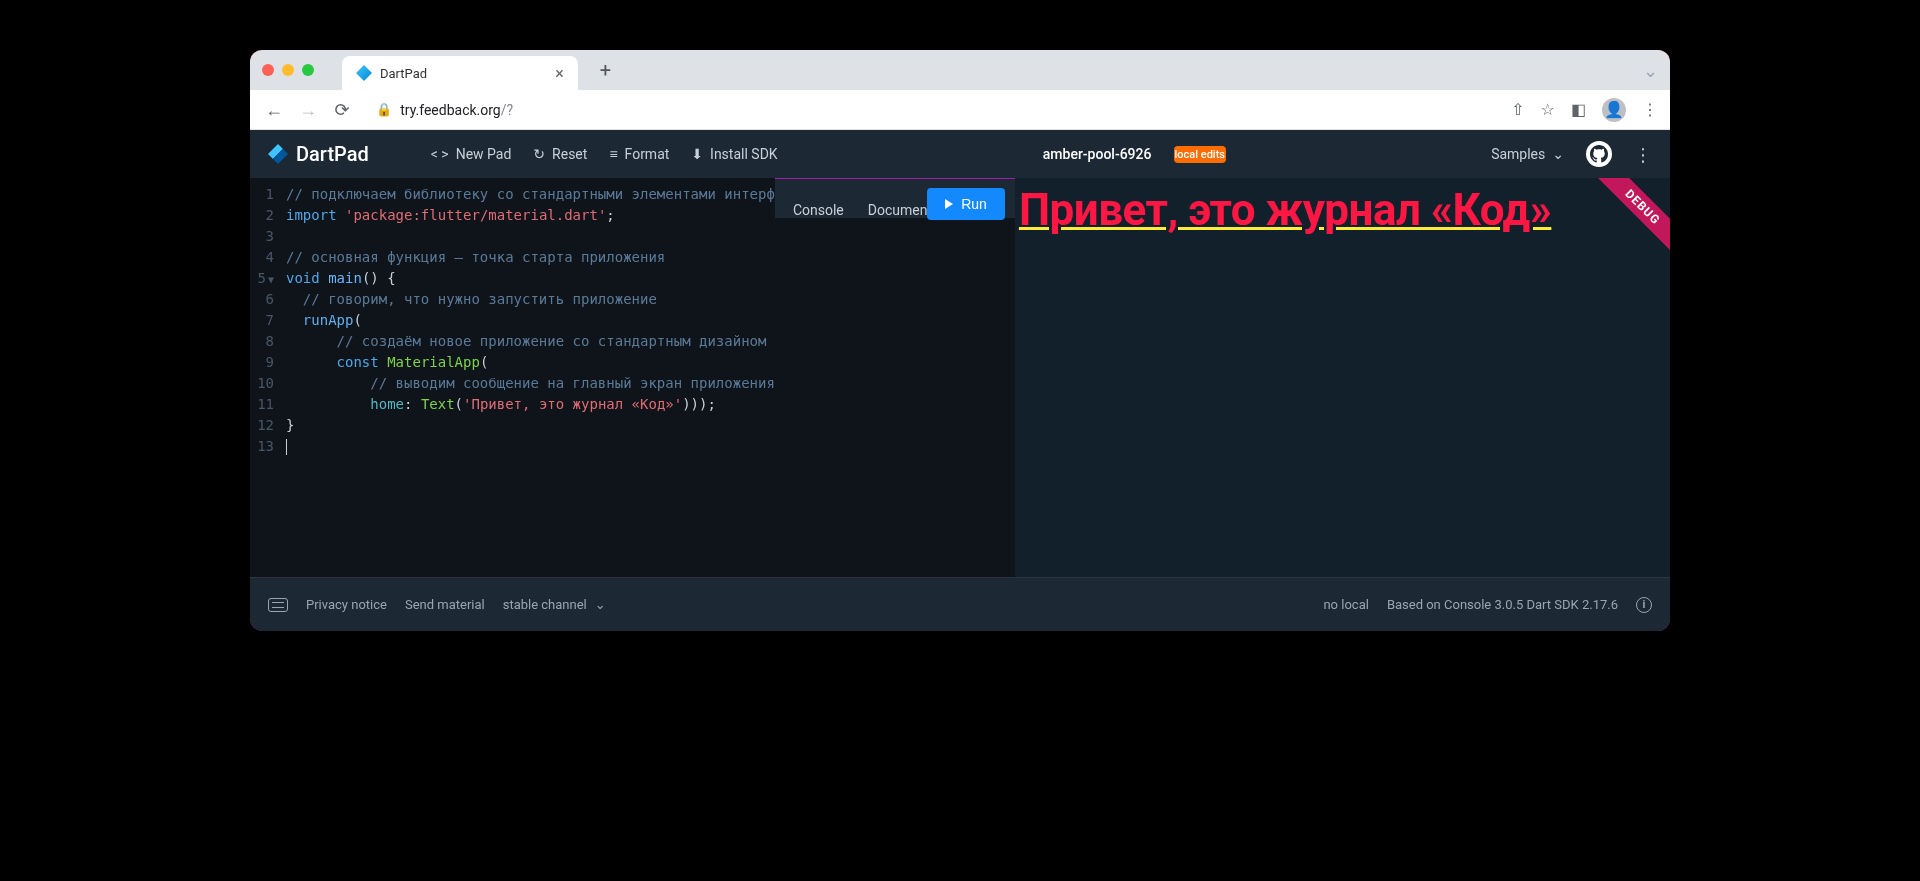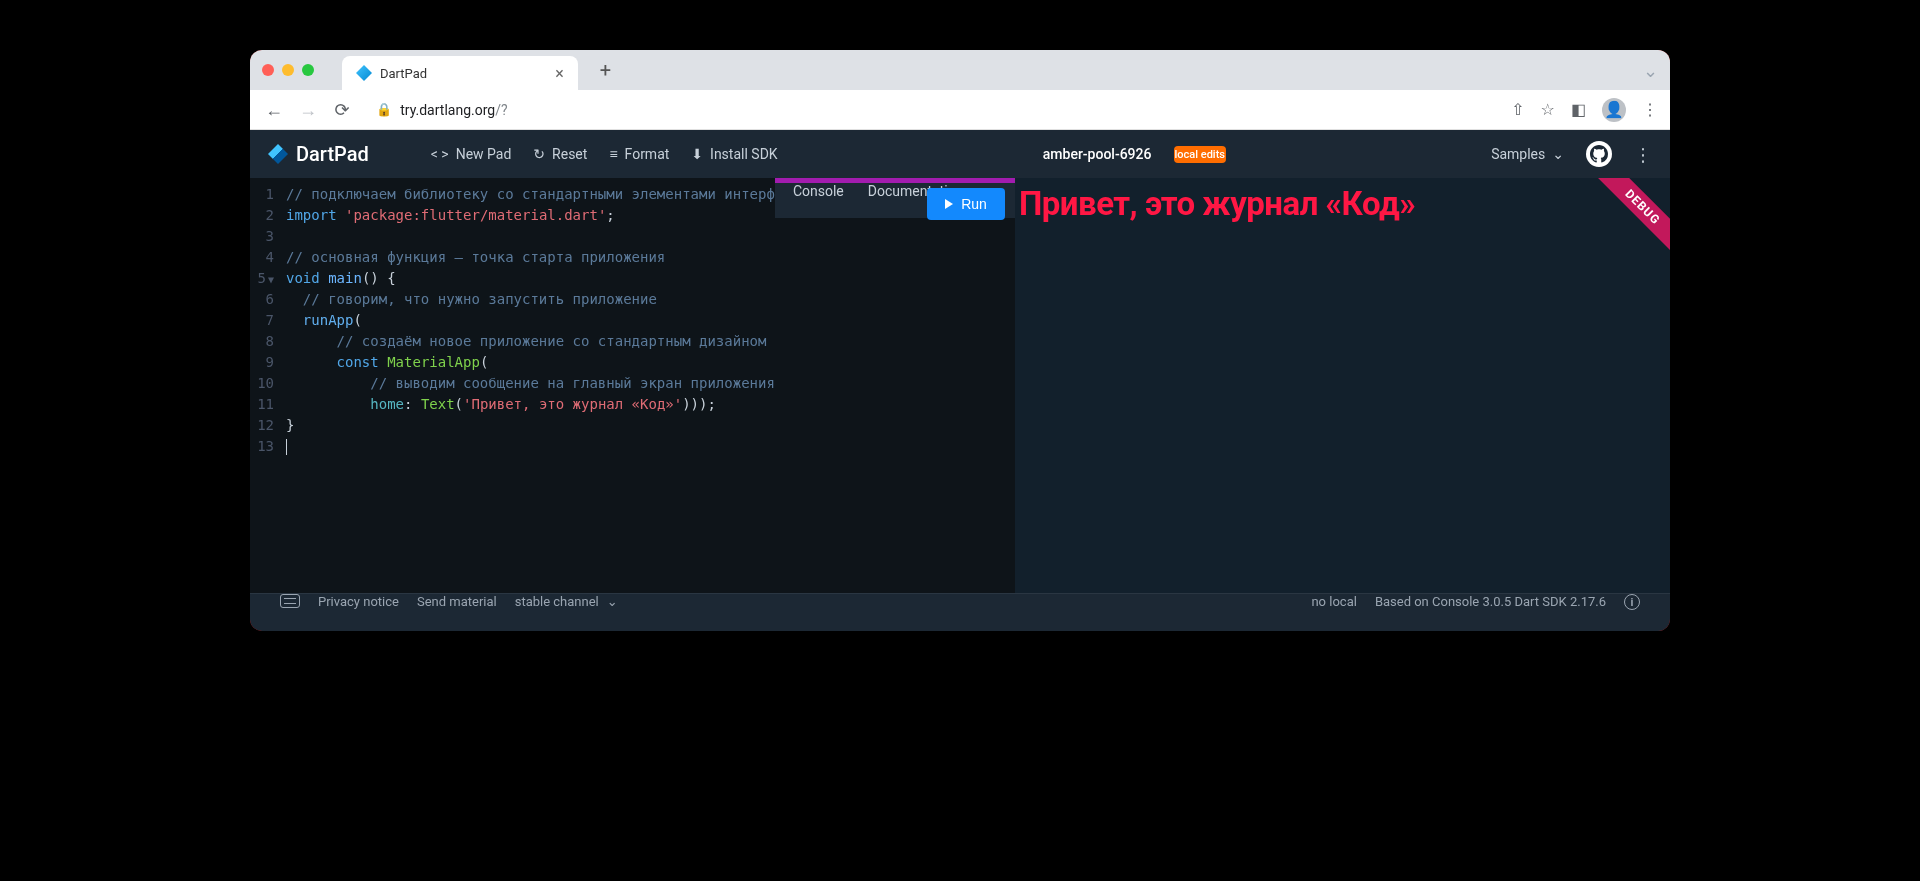--- a/index.html
+++ b/index.html
@@ -43,26 +43,26 @@
 .c-kw{color:#51a7e8}
 .c-fn{color:#6cb6ff}
 .c-type{color:#7fd14c}
 .c-str{color:#e06c75}
 .c-call{color:#61afef}
 .c-prop{color:#56b6c2}
 .cursor{display:inline-block;width:1px;height:16px;background:#c7d0d9;vertical-align:middle}
 .run-btn{position:absolute;top:10px;right:10px;background:#1389fd;color:#fff;border:none;padding:8px 18px;border-radius:4px;font-size:14px;display:flex;align-items:center;gap:8px;cursor:pointer;font-weight:500;z-index:5}
 .run-btn .tri{width:0;height:0;border-left:8px solid #fff;border-top:5px solid transparent;border-bottom:5px solid transparent}
 .output{flex:1;background:#12202c;position:relative;overflow:hidden}
-.output-text{color:#ff1744;font-size:33px;font-weight:700;text-decoration-color:#ffeb3b;text-decoration-thickness:3px;text-underline-offset:2px;padding:6px 4px;letter-spacing:-0.5px;white-space:nowrap}
+.output-text{color:#ff1744;font-size:44px;font-weight:700;text-decoration:underline;text-decoration-color:#ffeb3b;text-decoration-thickness:3px;text-underline-offset:2px;padding:6px 4px;letter-spacing:-0.5px;white-space:nowrap}
 .debug-ribbon{position:absolute;top:18px;right:-34px;background:#c2185b;color:#fff;font-size:12px;font-weight:700;padding:4px 40px;transform:rotate(45deg);letter-spacing:1px}
-.tabs-row{height:40px;background:#1c2834;border-top:5px solid #a21caf;display:flex;align-items:flex-start;padding:0 18px;gap:24px;color:#c7d0d9;font-size:14px}
+.tabs-row{height:40px;background:#1c2834;border-top:1px solid #a21caf;display:flex;align-items:flex-end;padding:0 18px;gap:24px;color:#c7d0d9;font-size:14px}
 .tabs-row .tab-l{cursor:pointer}
 .tabs-row .close{margin-left:auto;cursor:pointer;font-size:18px}
-.footer{height:38px;background:#1c2834;border-top:1px solid #2a3642;display:flex;align-items:flex-start;padding:0 30px;gap:18px;color:#9aa5b1;font-size:13px}
+.footer{height:54px;background:#1c2834;border-top:1px solid #2a3642;display:flex;align-items:center;padding:0 18px;gap:18px;color:#9aa5b1;font-size:13px}
 .footer .kbd{width:20px;height:14px;border:1.5px solid #9aa5b1;border-radius:3px;position:relative}
 .footer .kbd::after{content:"";position:absolute;left:3px;right:3px;top:3px;bottom:3px;border-top:1px solid #9aa5b1;border-bottom:1px solid #9aa5b1}
 .footer .link{cursor:pointer}
 .footer .chan{display:flex;align-items:center;gap:8px;cursor:pointer}
 .footer .fspacer{flex:1}
 .footer .info{width:16px;height:16px;border:1.5px solid #9aa5b1;border-radius:50%;display:flex;align-items:center;justify-content:center;font-size:11px;font-weight:700;cursor:pointer}
 .chev{font-size:18px;color:#9aa5b1;cursor:pointer}
 </style>
 </head>
 <body>
@@ -82,21 +82,21 @@
     <div class="spacer"></div>
     <span class="chev">⌄</span>
   </div>
 
   <div class="urlbar">
     <span class="nav-btn">←</span>
     <span class="nav-btn" style="color:#bdc1c6">→</span>
     <span class="nav-btn">⟳</span>
     <div class="url-field">
       <span class="lock">🔒</span>
-      <span><span>try.dartlang.org</span><span class="url-dim">/?</span></span>
+      <span><span>try.feedback.org</span><span class="url-dim">/?</span></span>
     </div>
     <div class="right-icons">
       <span>⇧</span>
       <span>☆</span>
       <span>◧</span>
       <span class="avatar">👤</span>
       <span class="kebab">⋮</span>
     </div>
   </div>
 

